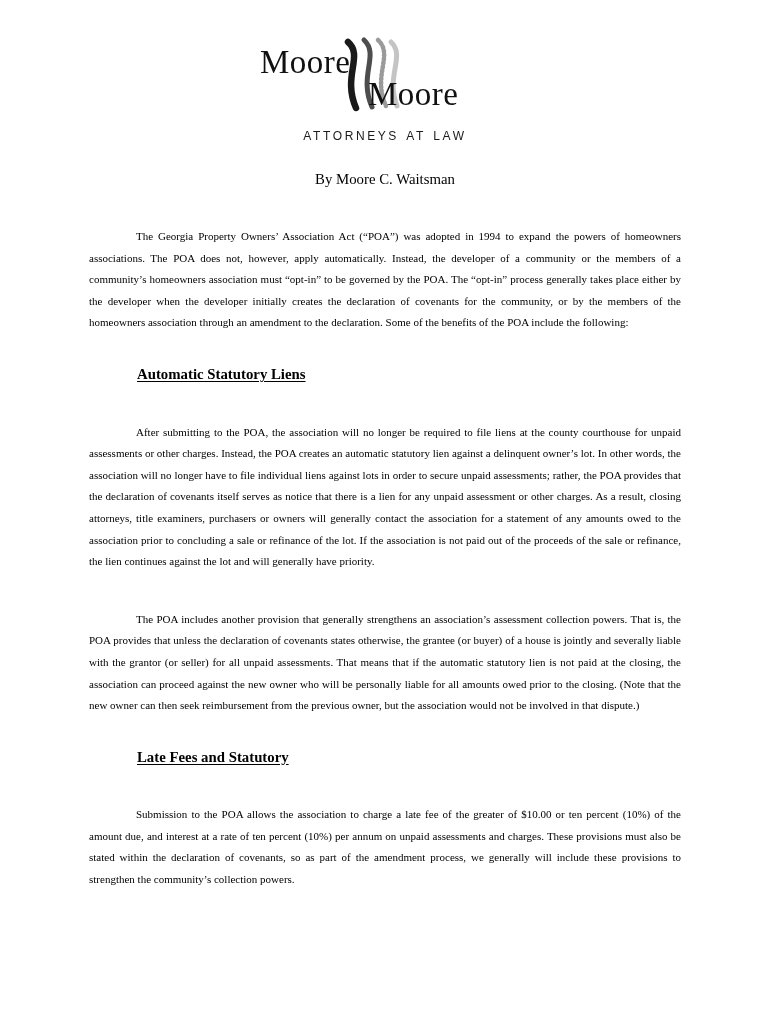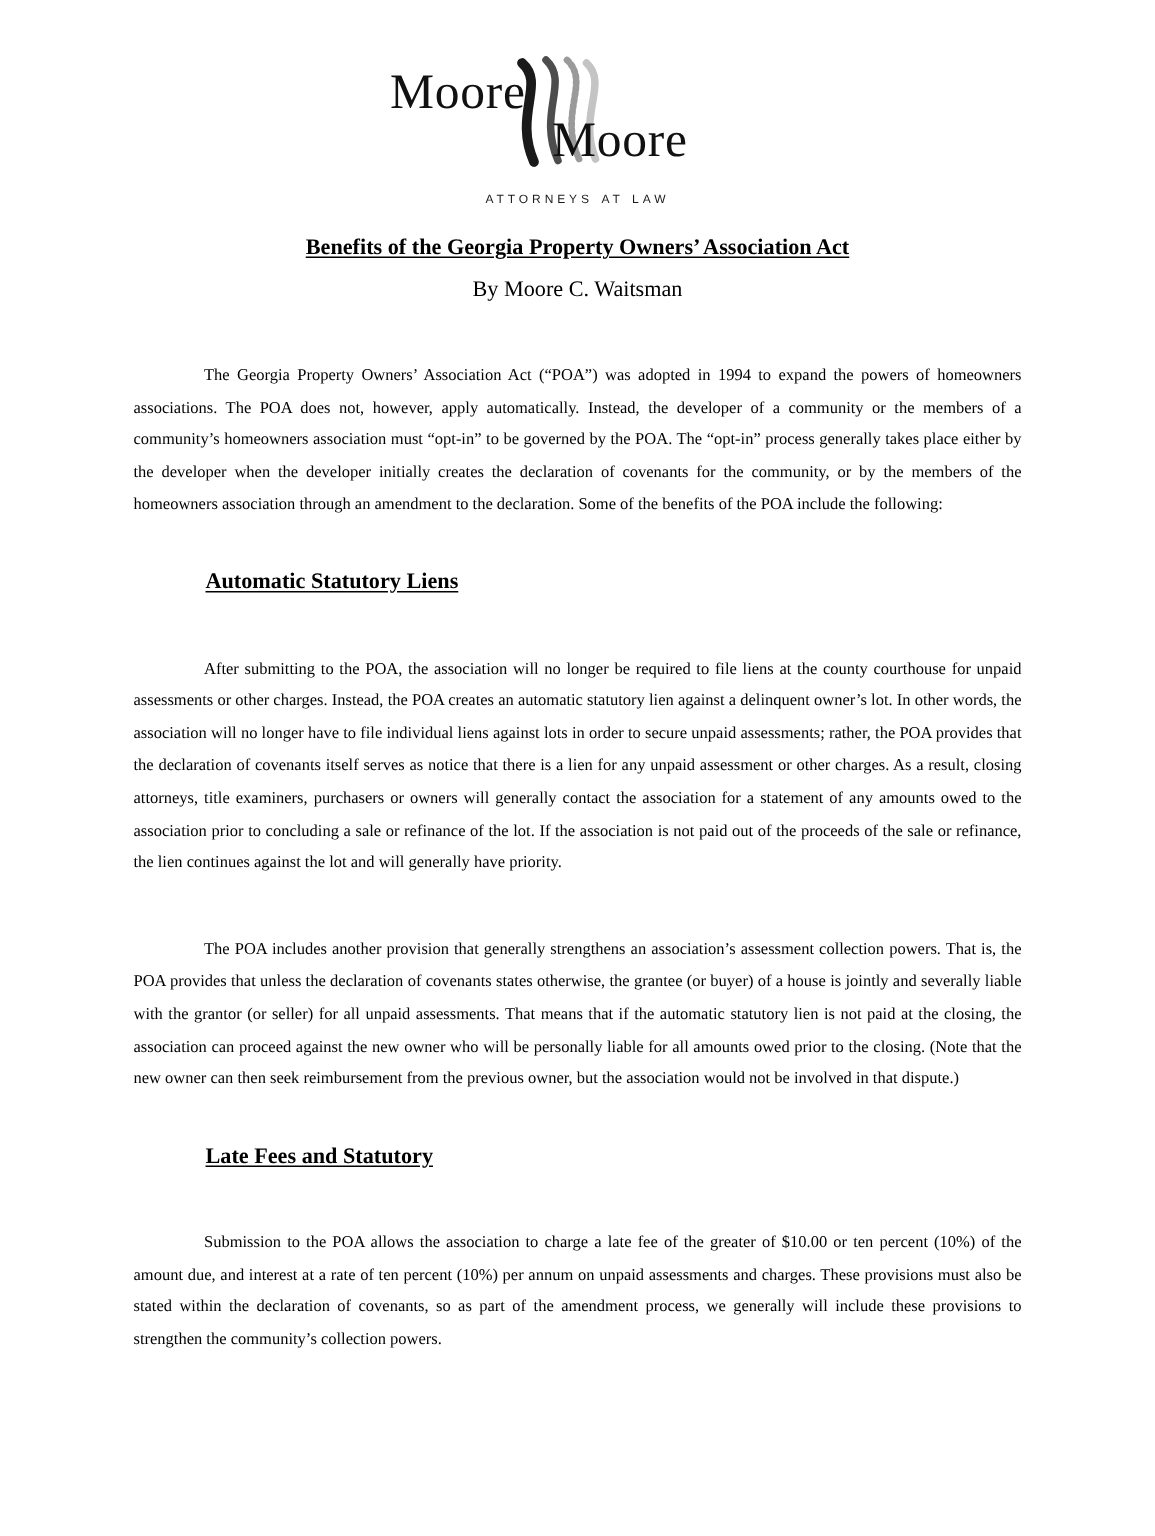--- a/index.html
+++ b/index.html
@@ -49,21 +49,21 @@
   .logo-waves {
     position: absolute;
     left: 78px;
     top: 0px;
     width: 78px;
     height: 78px;
   }
   .tagline {
     margin-top: 7px;
     font-family: "Liberation Sans", "DejaVu Sans", sans-serif;
-    font-size: 11px;
+    font-size: 17px;
     letter-spacing: 2.6px;
     color: #1a1a1a;
     font-variant: small-caps;
     text-transform: lowercase;
     font-weight: 500;
   }
 
   
   .doc {
     margin: 0 auto;
@@ -121,21 +121,20 @@
         <path d="M53 6 C 68 20, 47 40, 59 70" fill="none" stroke="#c4c4c4" stroke-width="5" stroke-linecap="round"></path>
       </svg>
 
       <div class="logo-word logo-word-reese">Moore</div>
     </div>
     <div class="tagline">Attorneys at Law</div>
   </div>
 
   <div class="doc">
 
-    <h1 class="doc-title">Benefits of the Georgia Property Owners’ Association Act</h1>
 
     <p class="doc-byline">By Moore C. Waitsman</p>
 
     <p class="para">The Georgia Property Owners’ Association Act (“POA”) was adopted in 1994 to expand the powers of homeowners associations. The POA does not, however, apply automatically. Instead, the developer of a community or the members of a community’s homeowners association must “opt-in” to be governed by the POA. The “opt-in” process generally takes place either by the developer when the developer initially creates the declaration of covenants for the community, or by the members of the homeowners association through an amendment to the declaration. Some of the benefits of the POA include the following:</p>
 
     <h2 class="section-heading">
       <span>Automatic Statutory Liens</span>
     </h2>
     <p class="para">After submitting to the POA, the association will no longer be required to file liens at the county courthouse for unpaid assessments or other charges. Instead, the POA creates an automatic statutory lien against a delinquent owner’s lot. In other words, the association will no longer have to file individual liens against lots in order to secure unpaid assessments; rather, the POA provides that the declaration of covenants itself serves as notice that there is a lien for any unpaid assessment or other charges. As a result, closing attorneys, title examiners, purchasers or owners will generally contact the association for a statement of any amounts owed to the association prior to concluding a sale or refinance of the lot. If the association is not paid out of the proceeds of the sale or refinance, the lien continues against the lot and will generally have priority.</p>
 

